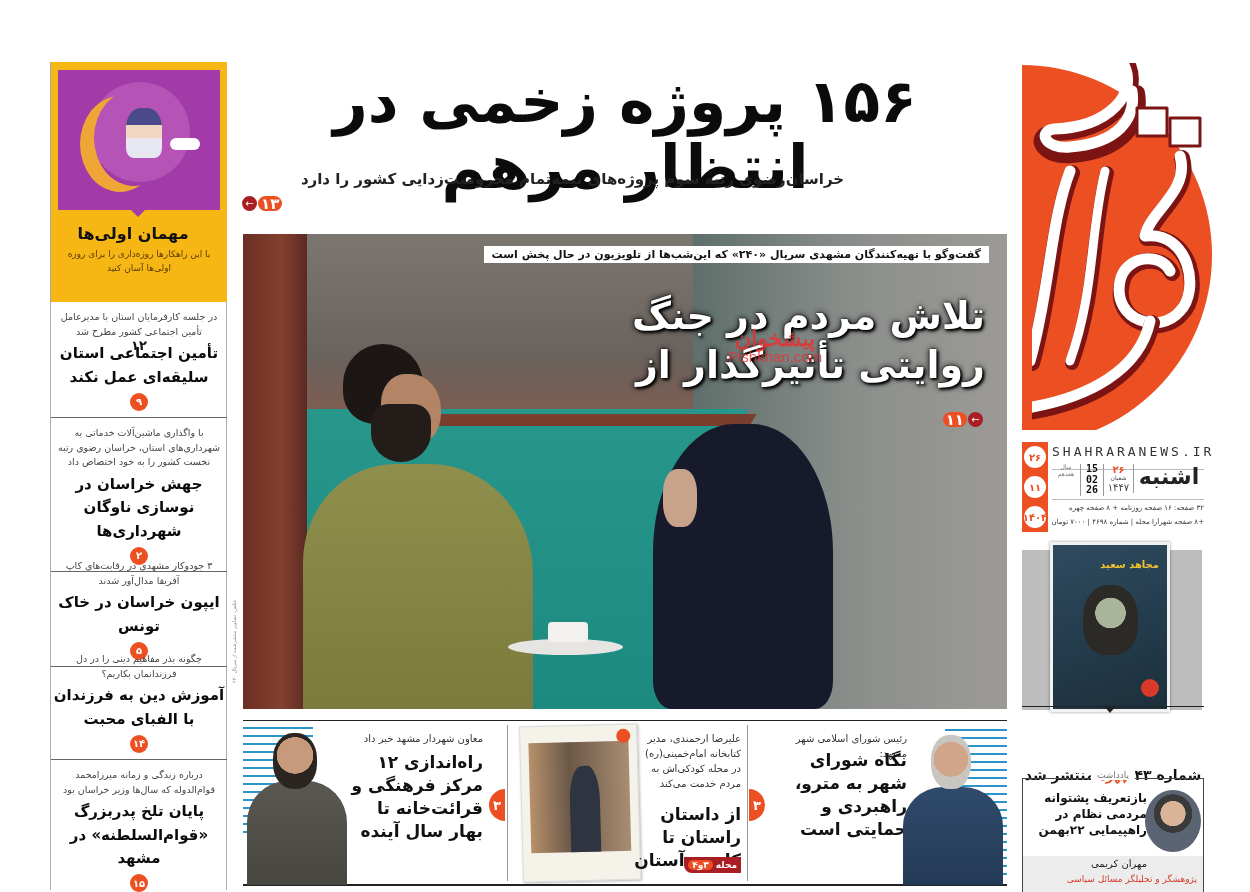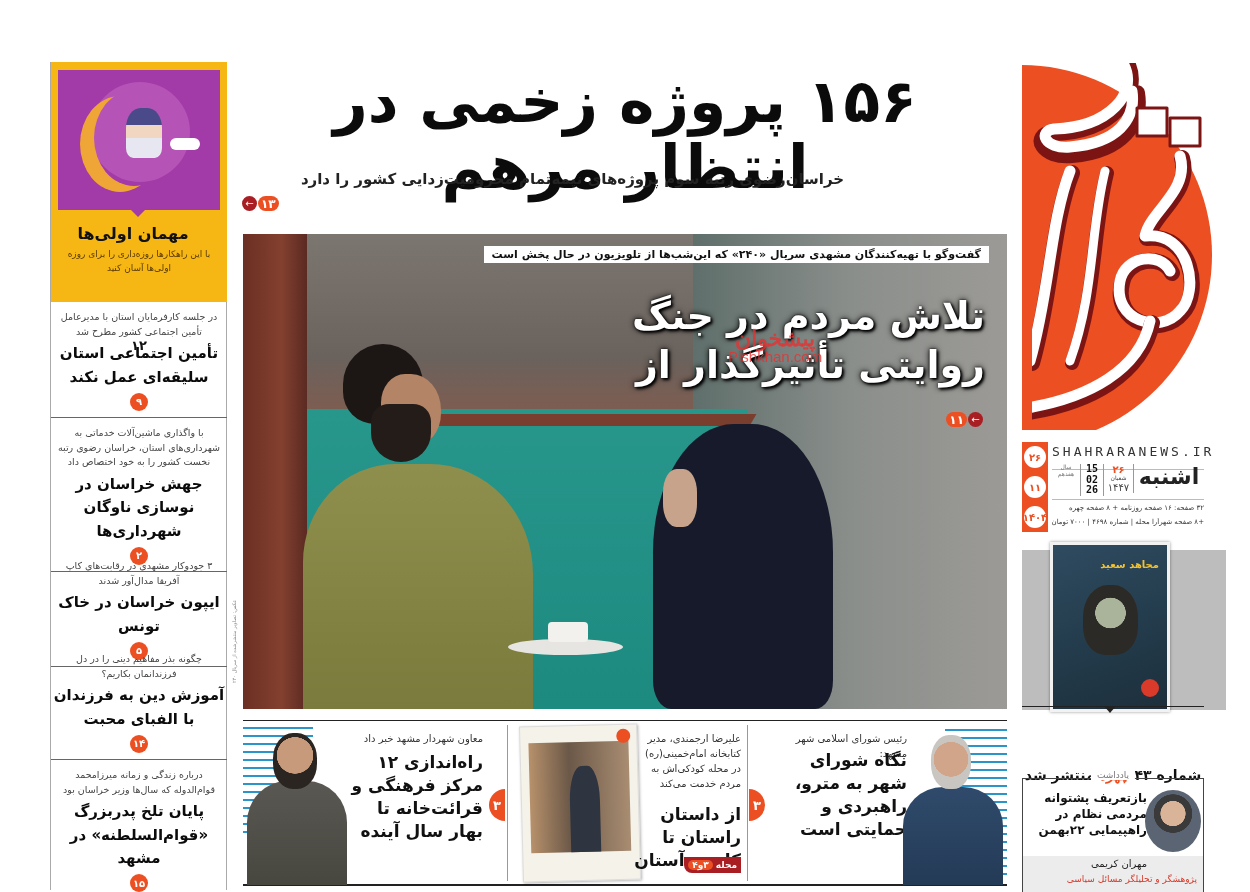--- a/index.html
+++ b/index.html
@@ -20,21 +20,21 @@
   .site-url { position: absolute; left: 30px; top: 2px; width: 152px; font-family: "DejaVu Sans Mono", monospace; font-size: 13px; letter-spacing: 3px; color: #333; direction: ltr; text-align: left; border-bottom: 1px solid #bbb; padding-bottom: 10px; }
   .date-row { position: absolute; left: 30px; top: 22px; width: 152px; height: 36px; display: flex; direction: ltr; align-items: flex-start; border-bottom: 1px solid #bbb; }
   .date-row .yrlabel { width: 28px; font-size: 6px; color: #777; text-align: center; line-height: 1.1; }
   .date-row .greg { width: 24px; font-size: 10px; font-weight: bold; line-height: 1.05; text-align: center; border-left: 1px solid #999; border-right: 1px solid #999; font-family: "DejaVu Sans Mono", monospace; }
   .date-row .hij { width: 30px; font-size: 10px; color: #444; text-align: center; line-height: 1.1; border-right: 1px solid #999; }
   .date-row .hij b { color: #ec4f22; }
   .date-row .dayname { flex: 1; font-size: 22px; font-weight: bold; text-align: center; color: #222; }
   .pages-line { position: absolute; left: 30px; width: 152px; font-size: 7px; color: #333; text-align: right; white-space: nowrap; overflow: hidden; }
 
   
-  .mag-box { left: 1022px; top: 550px; width: 204px; height: 160px; background: #bdbdbd; }
+  .mag-box { left: 1022px; top: 550px; width: 180px; height: 160px; background: #bdbdbd; }
   .mag-cover { position: absolute; left: 28px; top: -8px; width: 120px; height: 170px; background: linear-gradient(160deg, #2f4b60, #223a4a 60%, #1d2f3b); border: 3px solid #f2f2f2; box-shadow: 0 0 3px rgba(0,0,0,.4); }
   .mag-cover .mag-title { position: absolute; right: 8px; top: 14px; font-size: 10px; color: #f1c232; font-weight: bold; }
   .mag-cover .mag-face { position: absolute; left: 30px; top: 40px; width: 55px; height: 70px; border-radius: 45% 45% 40% 40%; background: radial-gradient(circle at 50% 40%, #a9b49a 0 30%, #2c2a26 31% 100%); }
   .mag-cover .mag-badge { position: absolute; right: 8px; bottom: 12px; width: 18px; height: 18px; border-radius: 50%; background: #d93a2a; }
   .mag-pointer { left: 1104px; top: 706px; width: 0; height: 0; border-left: 6px solid transparent; border-right: 6px solid transparent; border-top: 7px solid #222; }
   .mag-line { left: 1022px; top: 706px; width: 182px; height: 1px; background: #222; }
   .mag-caption { left: 1022px; top: 725px; width: 182px; text-align: center; font-size: 14px; font-weight: bold; margin-top: 42px; }
   .mag-caption .red-word { color: #ec4f22; font-style: italic; }
 
   
@@ -45,21 +45,21 @@
   .note-photo { position: absolute; left: 122px; top: 12px; width: 56px; height: 62px; border-radius: 50%; background: radial-gradient(circle at 50% 38%, #d9b499 0 26%, #3a3a3a 27% 40%, #5a6472 41% 100%); }
   .note-author-band { position: absolute; left: 0; right: 0; top: 78px; height: 36px; background: #ececec; }
   .note-author { position: absolute; right: 56px; top: 2px; font-size: 10px; color: #222; }
   .note-role { position: absolute; right: 6px; top: 18px; font-size: 9px; color: #d63a2b; }
 
   
   .headline { left: 240px; top: 68px; width: 770px; text-align: center; font-size: 60px; font-weight: 900; line-height: 1.1; letter-spacing: -1px; color: #0b0b0b; }
   .subhead { left: 300px; top: 170px; width: 545px; text-align: center; font-size: 15px; font-weight: bold; color: #222; }
   .pgref { display: inline-flex; direction: ltr; align-items: center; gap: 1px; }
   .pgref .arrow { width: 15px; height: 15px; border-radius: 50%; background: #a81e22; color: #fff; font-size: 10px; display: flex; align-items: center; justify-content: center; }
-  .pgref .num { min-width: 15px; height: 15px; padding: 0 3px; border-radius: 8px; background: #ec4f22; color: #fff; font-size: 12px; font-weight: bold; display: flex; align-items: center; justify-content: center; }
+  .pgref .num { min-width: 15px; height: 15px; padding: 0 3px; border-radius: 8px; background: #ec4f22; color: #fff; font-size: 15px; font-weight: bold; display: flex; align-items: center; justify-content: center; }
   .headline-ref { left: 242px; top: 196px; }
 
   
   .lead-photo { left: 243px; top: 234px; width: 764px; height: 475px; overflow: hidden; background: #6e6a66; }
   .lp-wall { position: absolute; left: 0; top: 0; width: 64px; height: 475px; background: linear-gradient(90deg, #6b2f23, #83402f 60%, #5b2a22); }
   .lp-teal { position: absolute; left: 64px; top: 175px; width: 440px; height: 300px; background: linear-gradient(180deg, #27968b, #1d8a80); }
   .lp-frame { position: absolute; left: 190px; top: 180px; width: 320px; height: 12px; background: #7a3e2e; transform: skewX(-30deg); }
   .lp-bg { position: absolute; left: 450px; top: 0; width: 314px; height: 475px; background: linear-gradient(90deg, #5f6f6b, #8a8e8b 50%, #9c9a96); }
   .lp-top { position: absolute; left: 64px; top: 0; width: 700px; height: 175px; background: linear-gradient(180deg, #7c7671, #6a625d 70%, #7d5d51); }
   .lp-man { position: absolute; left: 60px; top: 110px; width: 230px; height: 365px; }

